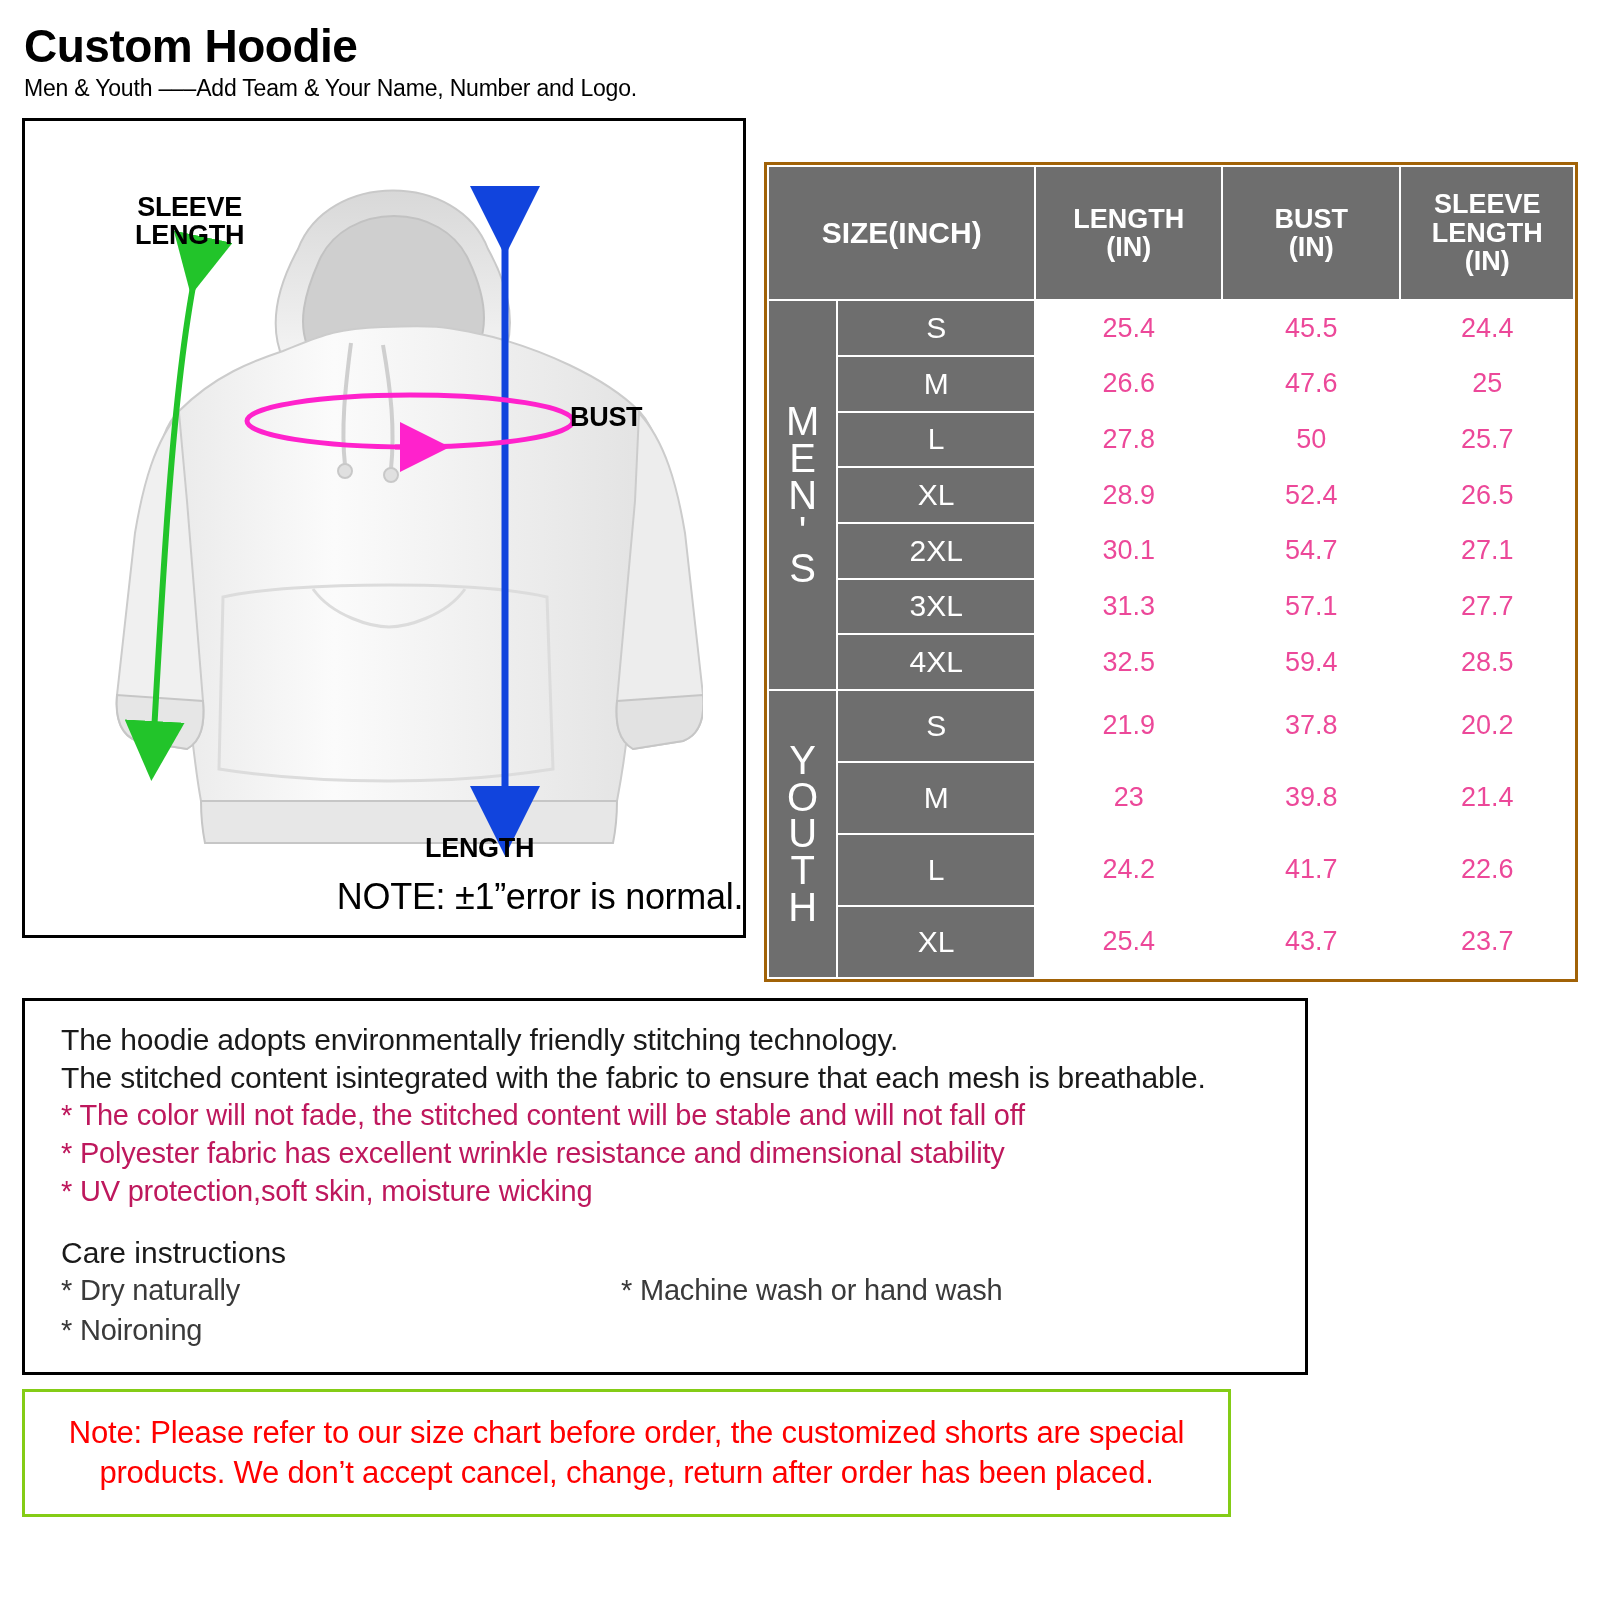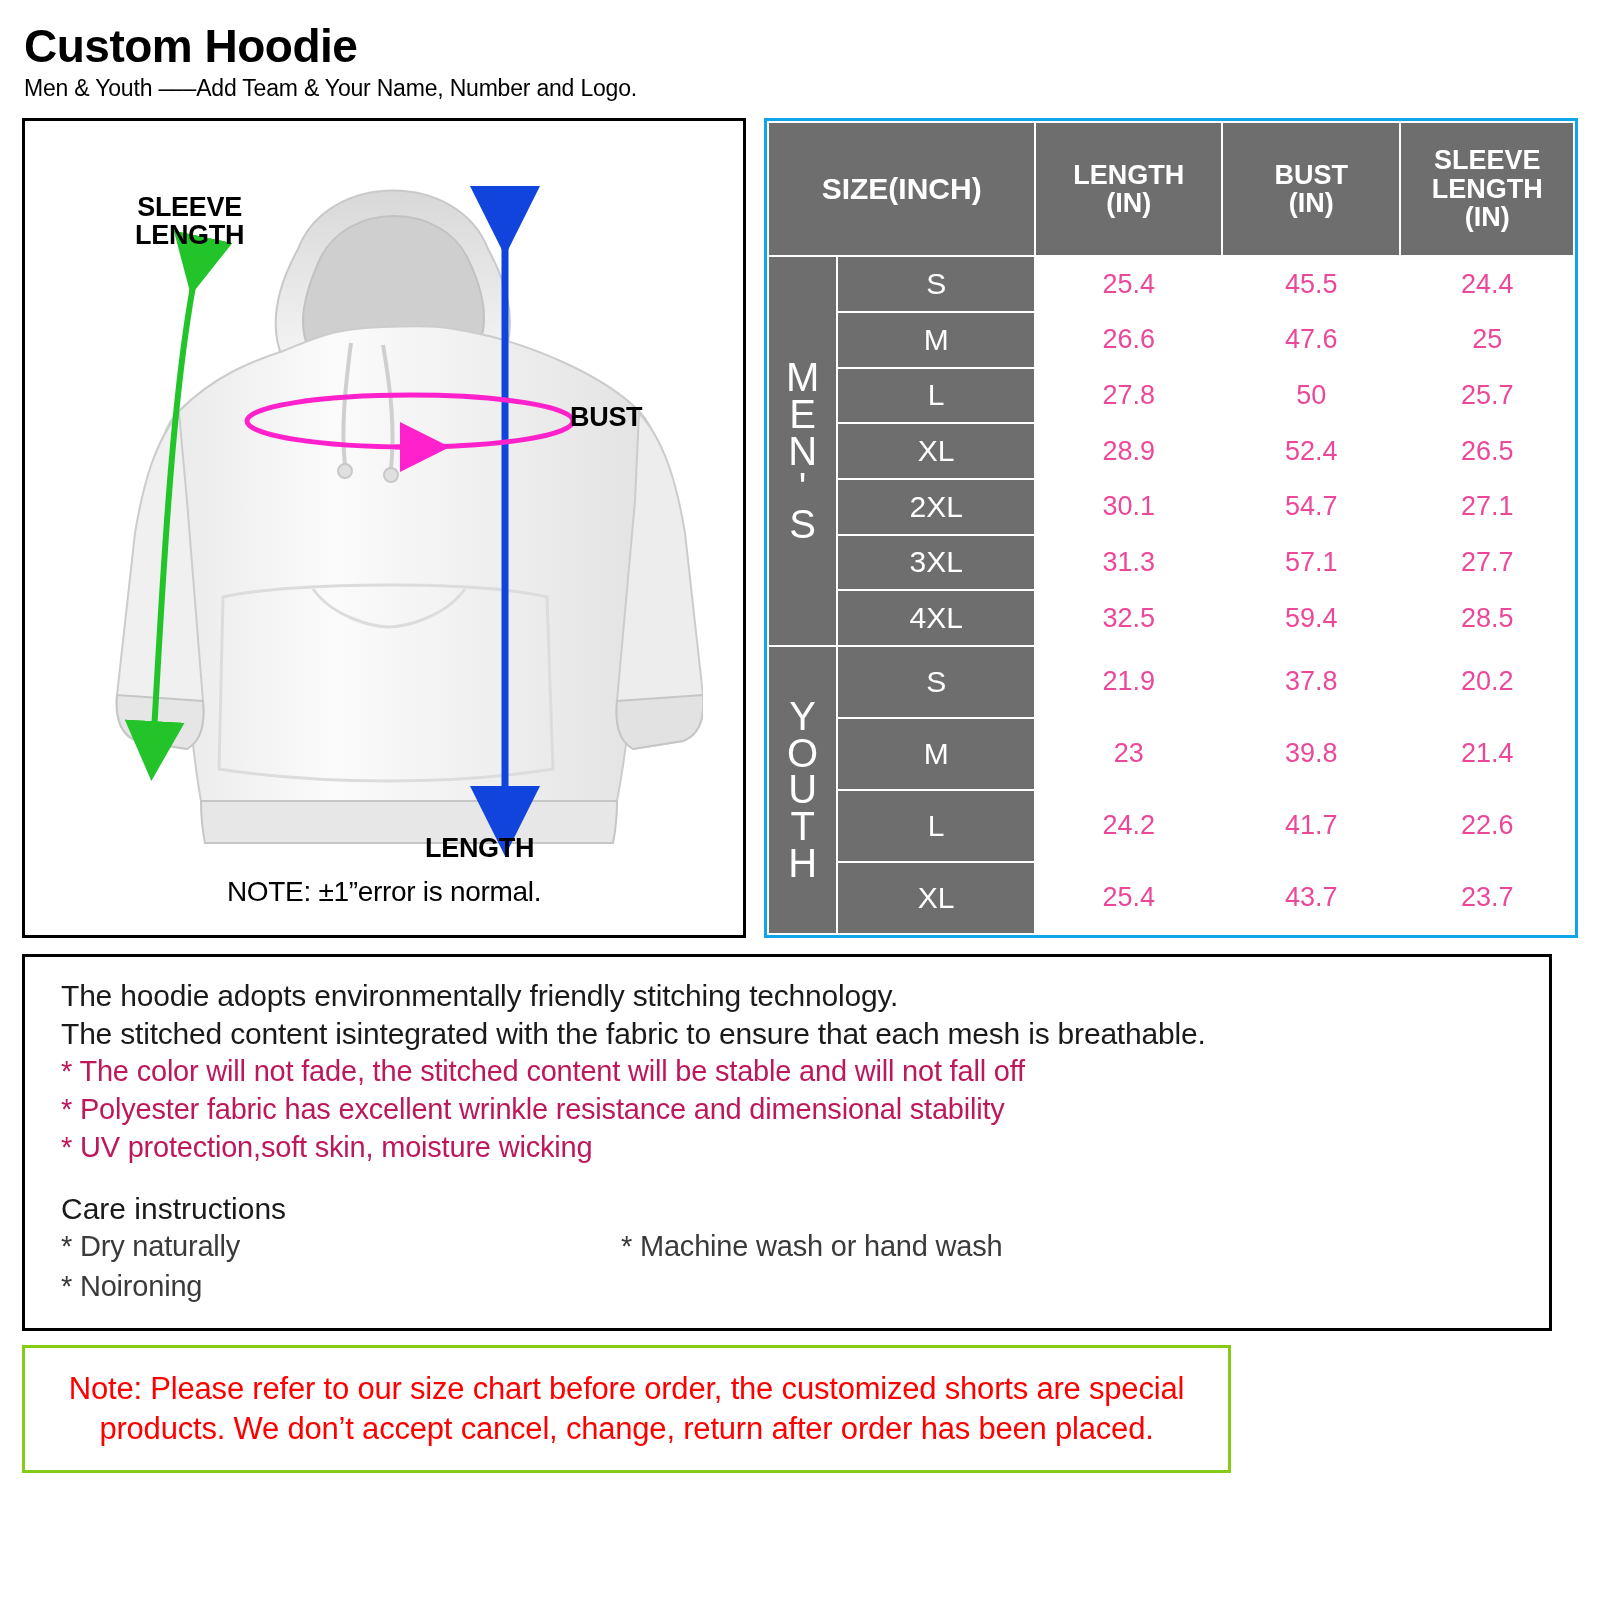--- a/index.html
+++ b/index.html
@@ -47,24 +47,25 @@
     height: 820px;
     border: 3px solid #000;
     box-sizing: border-box;
     background: #fff;
     overflow: hidden;
   }
   .table-box {
     position: relative;
     width: 879px;
     height: 820px;
-    border: 3px solid #0ea5e9;
+    border: 3px solid #a16207;
     box-sizing: border-box;
     background: #fff;
     overflow: hidden;
+    margin-top: 44px;
   }
 
   
   .hoodie-svg {
     position: absolute;
     left: 58px;
     top: 8px;
   }
   .lbl {
     position: absolute;
@@ -75,22 +76,22 @@
     letter-spacing: -0.3px;
   }
   .lbl-sleeve { left: 110px; top: 72px; text-align: center; }
   .lbl-bust { left: 545px; top: 282px; }
   .lbl-length { left: 400px; top: 713px; }
   .note-line {
     position: absolute;
     left: 0;
     right: 0;
     top: 755px;
-    text-align: center;
-    font-size: 28px;
+    text-align: right;
+    font-size: 36px;
     letter-spacing: -0.3px;
   }
 
   
   table.size-table {
     border-collapse: collapse;
     width: 100%;
     height: 100%;
     table-layout: fixed;
   }
@@ -128,21 +129,21 @@
     color: #ffffff !important;
     font-weight: normal;
     font-size: 30px !important;
   }
 
   
   .info-box {
     margin-top: 16px;
     border: 3px solid #000;
     box-sizing: border-box;
-    width: 1530px;
+    width: 1286px;
     padding: 20px 36px 22px 36px;
   }
   .info-strong {
     font-size: 30px;
     line-height: 1.28;
     font-weight: normal;
     letter-spacing: -0.2px;
     color: #1a1a1a;
   }
   .info-line {

